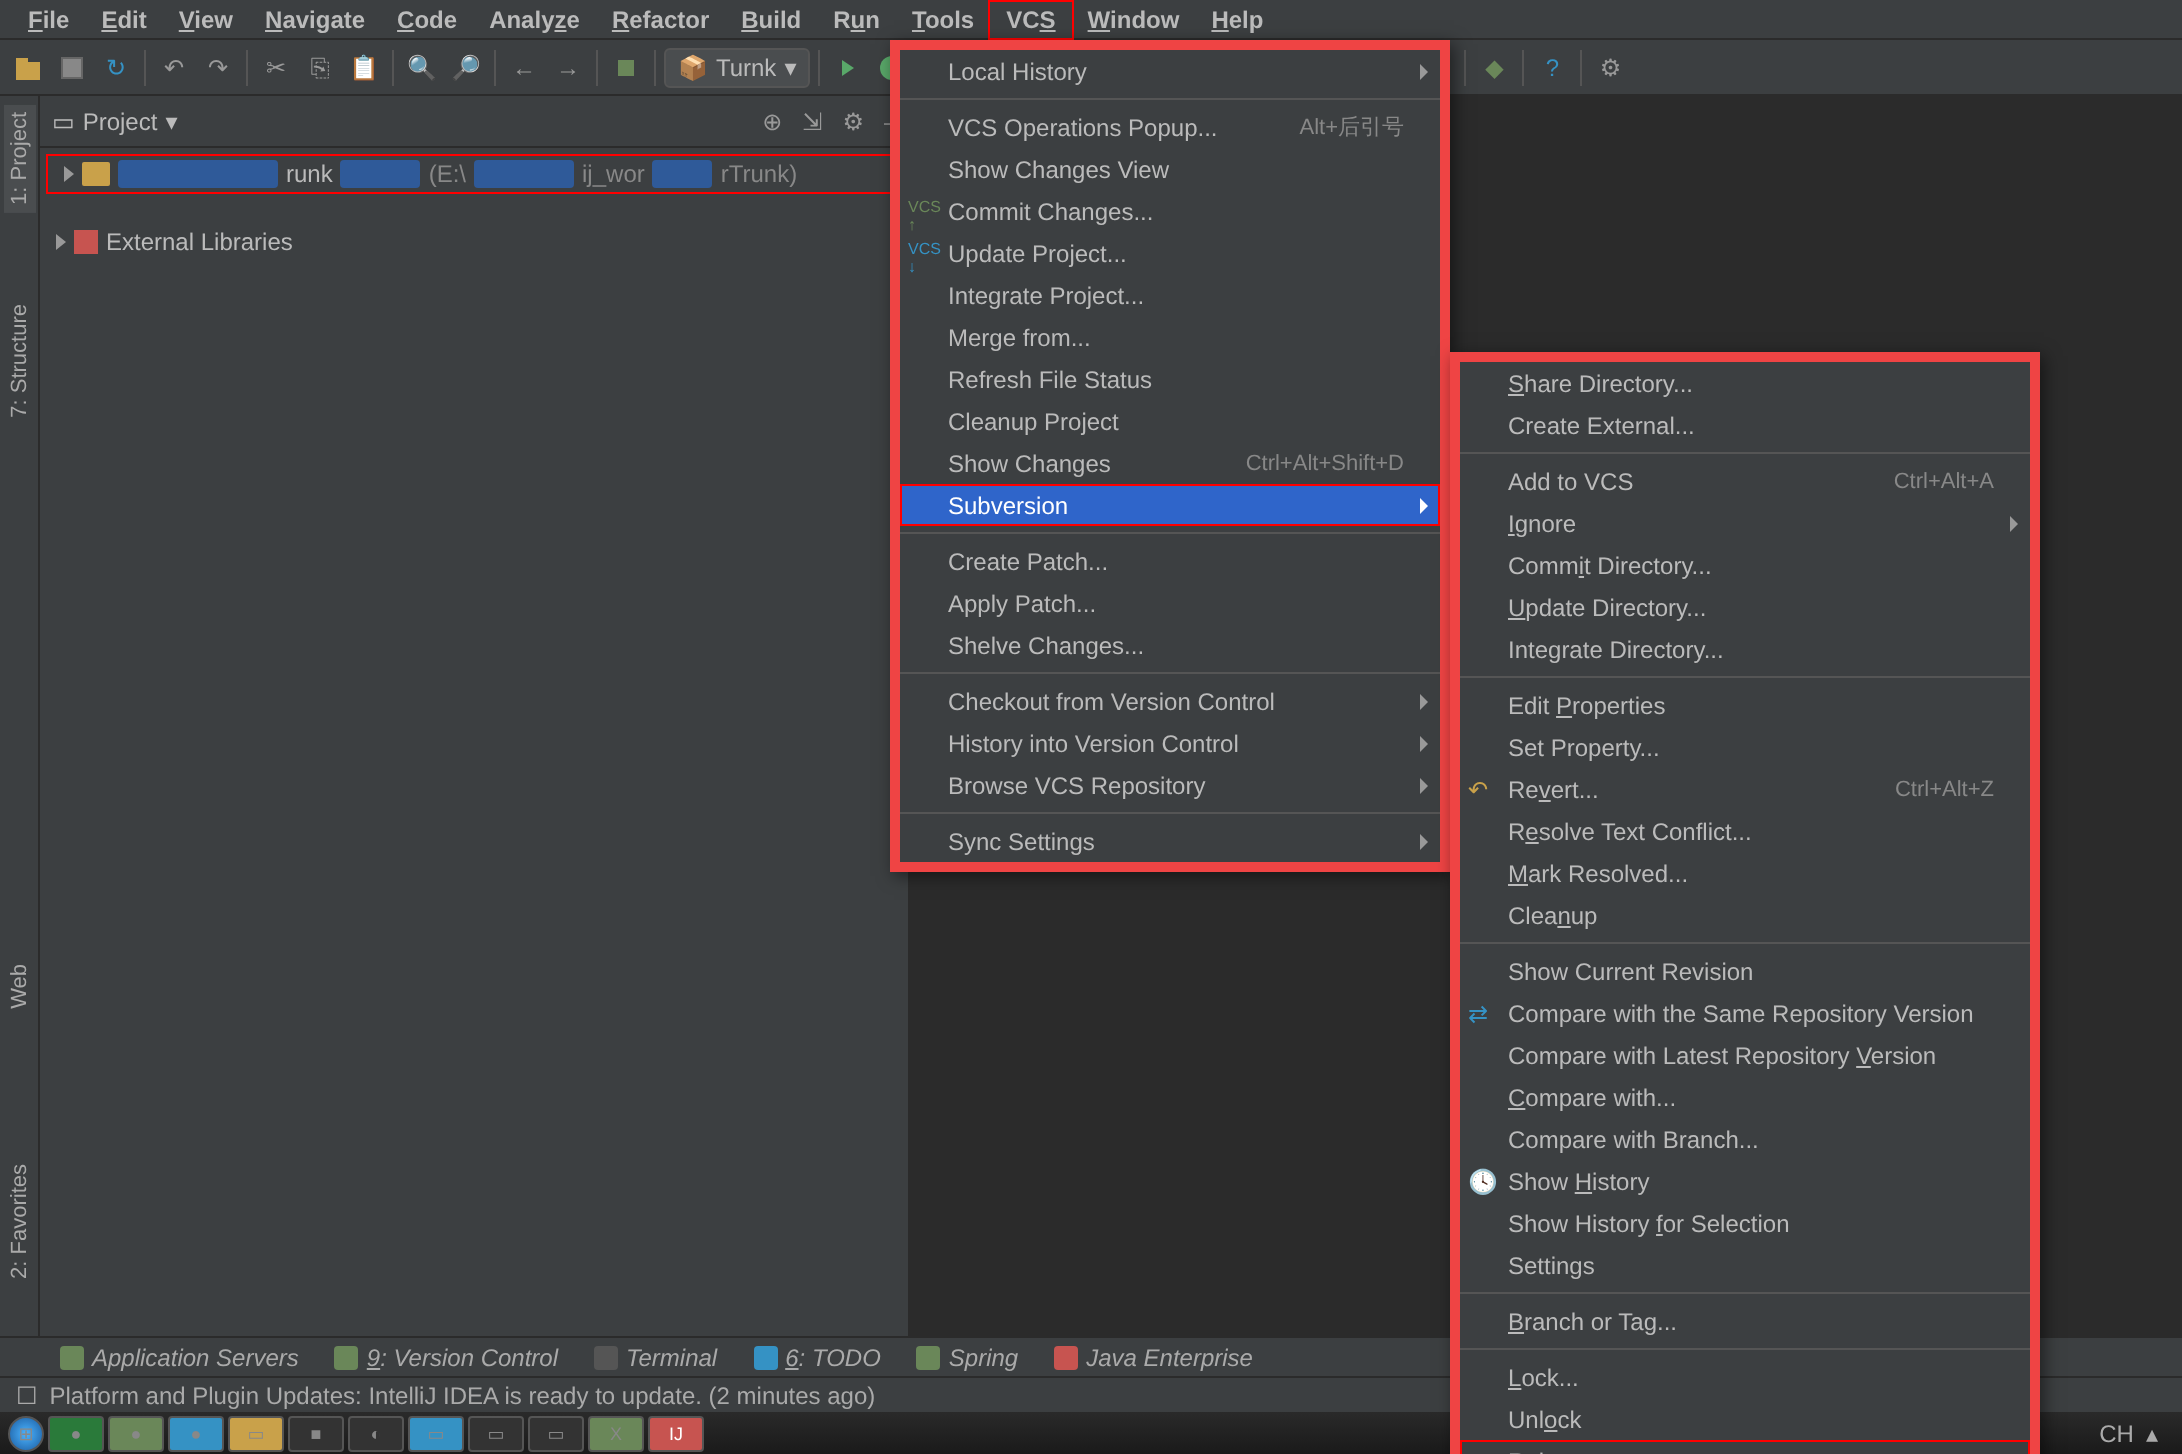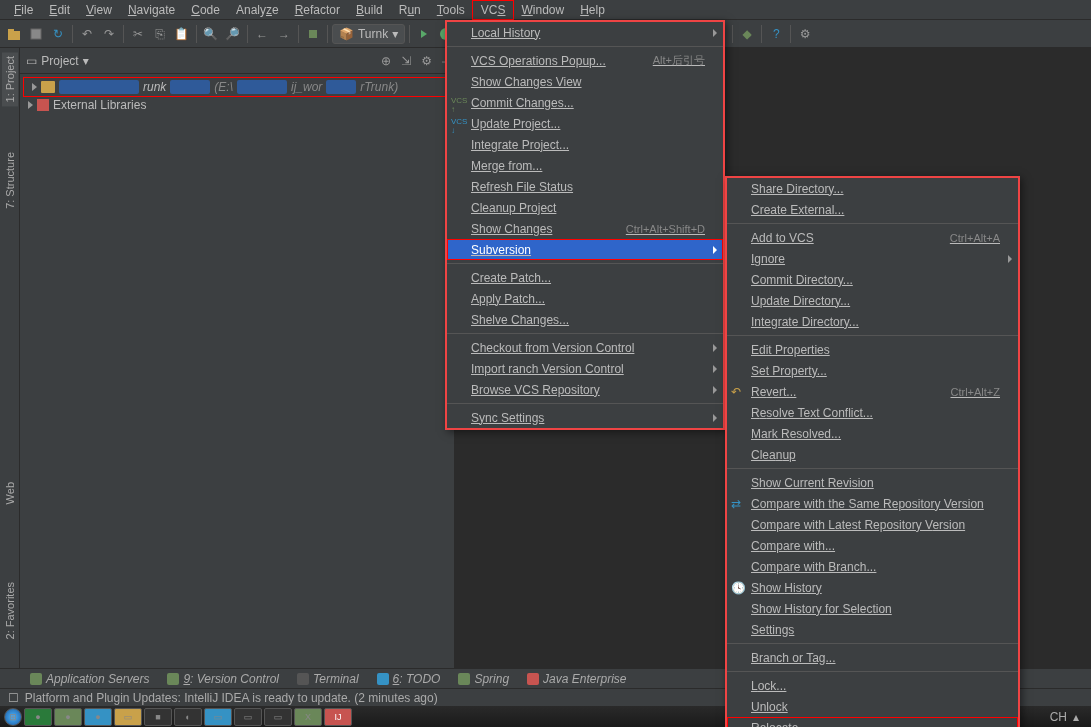--- a/index.html
+++ b/index.html
@@ -1,20 +1,20 @@
 <!DOCTYPE html>
 <html><head>
 <meta charset="utf-8">
 <style>
 * { margin:0; padding:0; box-sizing:border-box; font-family:"Segoe UI",Arial,sans-serif; font-size:12px; user-select:none; }
 body { width:1091px; height:727px; background:#3c3f41; color:#bbb; overflow:hidden; position:relative; }
 
 
 .menubar { height:20px; background:#3c3f41; display:flex; align-items:center; padding-left:6px; border-bottom:1px solid #2b2b2b; }
-.menubar span { padding:2px 8px; color:#bbb; cursor:default; }
+.menubar span { padding:2px 8px; color:#bbb; cursor:default;font-weight:bold; }
 .menubar span.hl { outline:1px solid red; }
 .menubar span u { text-decoration:underline; }
 
 
 .toolbar { height:28px; background:#3c3f41; display:flex; align-items:center; padding:0 4px; border-bottom:1px solid #2b2b2b; gap:2px; }
 .tb { width:20px; height:20px; display:flex; align-items:center; justify-content:center; color:#999; }
 .tb-sep { width:1px; height:18px; background:#555; margin:0 2px; }
 .run-cfg { display:flex; align-items:center; background:#4a4d4f; border:1px solid #555; border-radius:3px; padding:1px 6px; height:20px; gap:4px; }
 .tri-green { width:0; height:0; border-left:6px solid #59a869; border-top:4px solid transparent; border-bottom:4px solid transparent; }
 .bug { width:12px; height:12px; background:#59a869; border-radius:50%; position:relative; }
@@ -24,31 +24,31 @@
 .main { display:flex; height:calc(100% - 48px - 20px - 18px - 21px); }
 .left-gutter { width:20px; background:#3c3f41; border-right:1px solid #2b2b2b; position:relative; }
 .gutter-tab { writing-mode:vertical-rl; transform:rotate(180deg); position:absolute; left:2px; font-size:11px; color:#aaa; padding:4px 2px; }
 
 
 .proj-panel { width:435px; background:#3c3f41; border-right:1px solid #2b2b2b; display:flex; flex-direction:column; }
 .proj-hdr { height:26px; background:#3c3f41; border-bottom:1px solid #2b2b2b; display:flex; align-items:center; padding:0 6px; justify-content:space-between; }
 .proj-hdr-l { display:flex; align-items:center; gap:4px; }
 .proj-hdr-r { display:flex; gap:10px; color:#999; }
 .proj-tree { padding:4px 0; font-size:12px; }
-.tree-row { display:flex; align-items:center; padding:2px 8px; gap:4px; color:#bbb; }
-.tree-row.hl { outline:1px solid red; margin:0 4px;font-style:italic; }
+.tree-row { display:flex; align-items:center; padding:2px 8px; gap:4px; color:#bbb;margin-top:16px; }
+.tree-row.hl { outline:1px solid red; margin:0 4px; }
 .tri { width:0; height:0; border-left:5px solid #999; border-top:4px solid transparent; border-bottom:4px solid transparent; }
 .fold-ic { width:14px; height:12px; background:#c9a14a; border-radius:1px; }
 .lib-ic { width:12px; height:12px; background:#c75450; }
 
 
 .editor { flex:1; background:#2b2b2b; display:flex; align-items:center; justify-content:center; color:#666; }
 
 
-.menu { position:absolute; background:#3c3f41; border:2px solid #ef4444; box-shadow:2px 2px 8px rgba(0,0,0,.5); z-index:10;text-decoration:underline; }
+.menu { position:absolute; background:#3c3f41; border:5px solid #ef4444; box-shadow:2px 2px 8px rgba(0,0,0,.5); z-index:10; }
 .menu-item { display:flex; align-items:center; justify-content:space-between; padding:3px 18px 3px 24px; color:#bbb; white-space:nowrap; min-height:21px; position:relative; }
 .menu-item.sel-blue { background:#2f65ca; color:#fff; }
 .menu-item.hl-red { outline:1px solid red; outline-offset:-1px; }
 .menu-item .sc { color:#888; font-size:11px; margin-left:30px; }
 .menu-sep { height:1px; background:#555; margin:3px 0; }
 .menu-item .arr { position:absolute; right:6px; width:0; height:0; border-left:4px solid #999; border-top:4px solid transparent; border-bottom:4px solid transparent; }
 .menu-item.sel-blue .arr { border-left-color:#fff; }
 .menu-item .ic-left { position:absolute; left:4px; width:14px; height:14px; }
 .menu-item u { text-decoration:underline; }
 
@@ -237,21 +237,21 @@
     </div>
   <div class="menu-item">
       <span>Shelve Changes...</span>
     </div>
   <div class="menu-sep"></div>
   <div class="menu-item">
       <span>Checkout from Version Control</span>
       <div class="arr"></div>
     </div>
   <div class="menu-item">
-      <span>Import ranch Version Control</span>
+      <span>History into Version Control</span>
       <div class="arr"></div>
     </div>
   <div class="menu-item">
       <span>Browse VCS Repository</span>
       <div class="arr"></div>
     </div>
   <div class="menu-sep"></div>
   <div class="menu-item">
       <span>Sync Settings</span>
       <div class="arr"></div>

